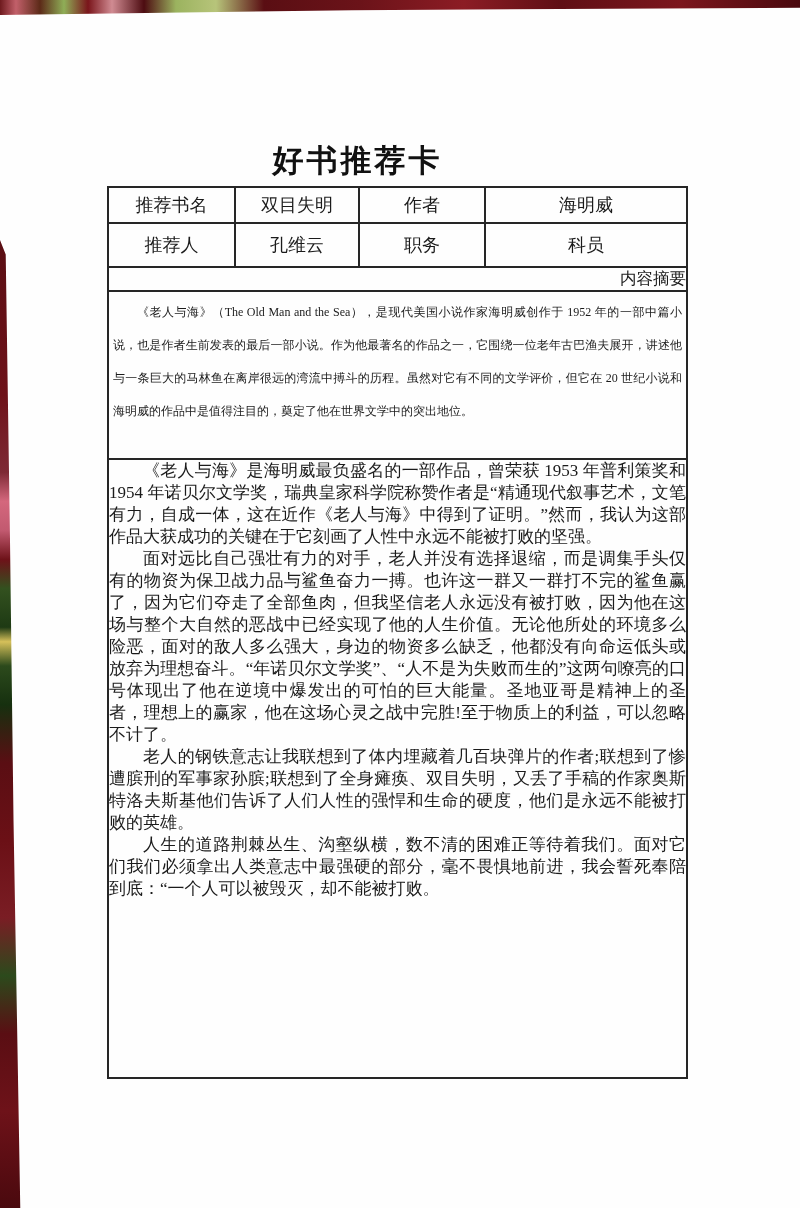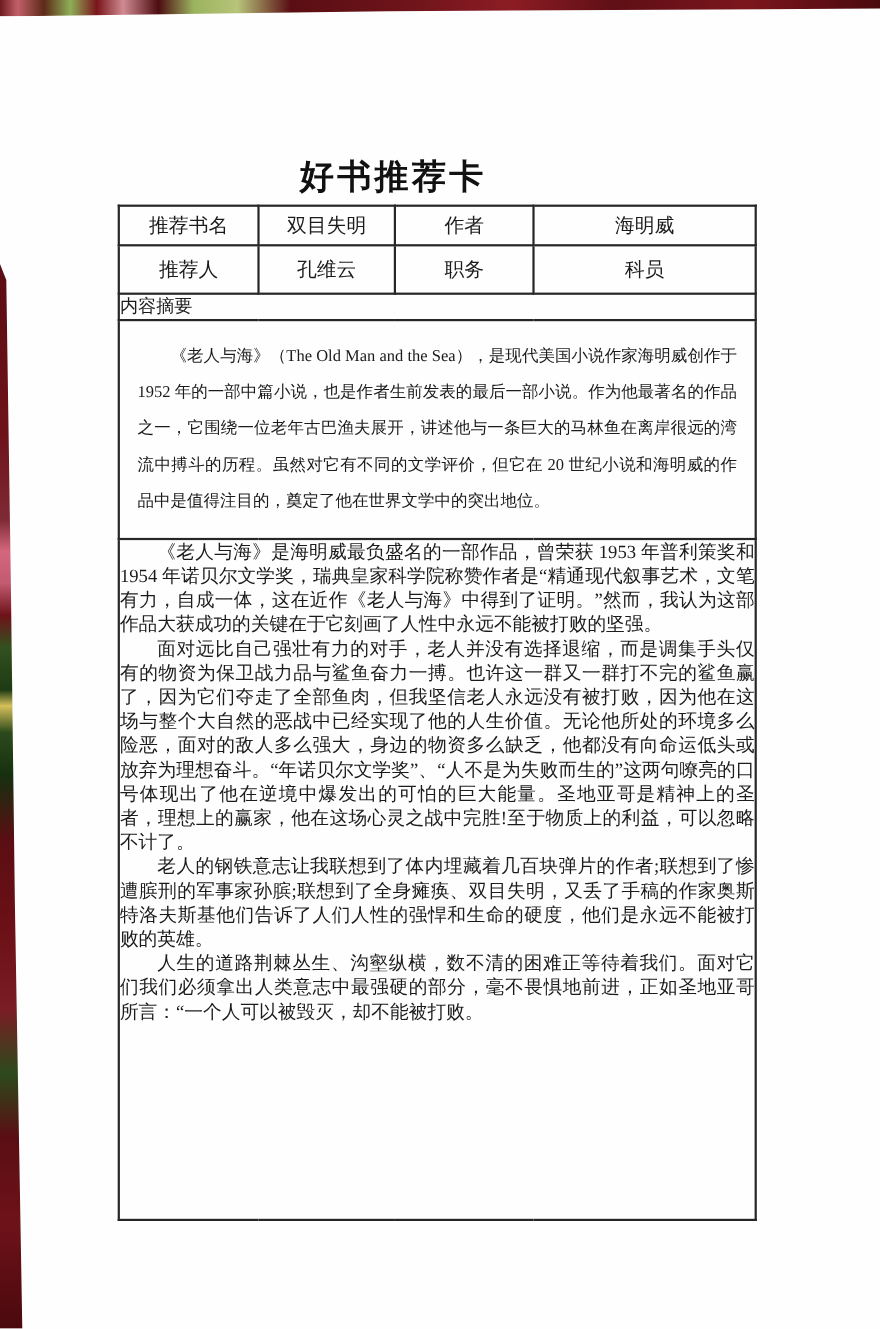--- a/index.html
+++ b/index.html
@@ -50,34 +50,34 @@
   }
   table.card td {
     border: 2px solid #262626;
     padding: 0; overflow: hidden;
   }
   td.info-cell { text-align: center; vertical-align: middle; font-size: 18px; }
   tr.r1 { height: 36px; }
   tr.r2 { height: 44px; }
   tr.sec-header { height: 23px; }
   td.section-header {
-    text-align: left; vertical-align: middle;
+    text-align: right; vertical-align: middle;
     font-size: 16.5px; padding: 0;
   }
   td.summary-cell {
     height: 166px; vertical-align: top;
     padding: 3px 10px 0 10px;
   }
   td.reason-cell {
     height: 617px; vertical-align: top;
     padding: 5px 10px 0 10px;
   }
   .summary-cell p {
-    margin: 16px; text-indent: 2em; text-align: justify;
-    line-height: 33px; font-size: 15px;
+    margin: 4px; text-indent: 2em; text-align: justify;
+    line-height: 33px; font-size: 12px;
   }
   .reason-cell p {
     margin: 0; text-indent: 2em; text-align: justify;
     line-height: 22px; font-size: 17px;
   }
 </style>
 </head>
 <body>
 
 <div class="scan-page">
@@ -113,19 +113,19 @@
       <tr>
         <td class="summary-cell" colspan="4">
           <p>《老人与海》（The  Old  Man  and  the  Sea），是现代美国小说作家海明威创作于 1952 年的一部中篇小说，也是作者生前发表的最后一部小说。作为他最著名的作品之一，它围绕一位老年古巴渔夫展开，讲述他与一条巨大的马林鱼在离岸很远的湾流中搏斗的历程。虽然对它有不同的文学评价，但它在 20 世纪小说和海明威的作品中是值得注目的，奠定了他在世界文学中的突出地位。</p>
         </td>
       </tr>
       <tr>
         <td class="reason-cell" colspan="4">
           <p>《老人与海》是海明威最负盛名的一部作品，曾荣获 1953 年普利策奖和 1954 年诺贝尔文学奖，瑞典皇家科学院称赞作者是“精通现代叙事艺术，文笔有力，自成一体，这在近作《老人与海》中得到了证明。”然而，我认为这部作品大获成功的关键在于它刻画了人性中永远不能被打败的坚强。</p>
           <p>面对远比自己强壮有力的对手，老人并没有选择退缩，而是调集手头仅有的物资为保卫战力品与鲨鱼奋力一搏。也许这一群又一群打不完的鲨鱼赢了，因为它们夺走了全部鱼肉，但我坚信老人永远没有被打败，因为他在这场与整个大自然的恶战中已经实现了他的人生价值。无论他所处的环境多么险恶，面对的敌人多么强大，身边的物资多么缺乏，他都没有向命运低头或放弃为理想奋斗。“年诺贝尔文学奖”、“人不是为失败而生的”这两句嘹亮的口号体现出了他在逆境中爆发出的可怕的巨大能量。圣地亚哥是精神上的圣者，理想上的赢家，他在这场心灵之战中完胜!至于物质上的利益，可以忽略不计了。</p>
           <p>老人的钢铁意志让我联想到了体内埋藏着几百块弹片的作者;联想到了惨遭膑刑的军事家孙膑;联想到了全身瘫痪、双目失明，又丢了手稿的作家奥斯特洛夫斯基他们告诉了人们人性的强悍和生命的硬度，他们是永远不能被打败的英雄。</p>
-          <p>人生的道路荆棘丛生、沟壑纵横，数不清的困难正等待着我们。面对它们我们必须拿出人类意志中最强硬的部分，毫不畏惧地前进，正如圣地亚哥所言：“一个人可以被毁灭，却不能被打败。</p>
+          <p>人生的道路荆棘丛生、沟壑纵横，数不清的困难正等待着我们。面对它们我们必须拿出人类意志中最强硬的部分，毫不畏惧地前进，我会誓死奉陪到底：“一个人可以被毁灭，却不能被打败。</p>
         </td>
       </tr>
     </tbody>
   </table>
 
 </div>
 
 </body></html>

